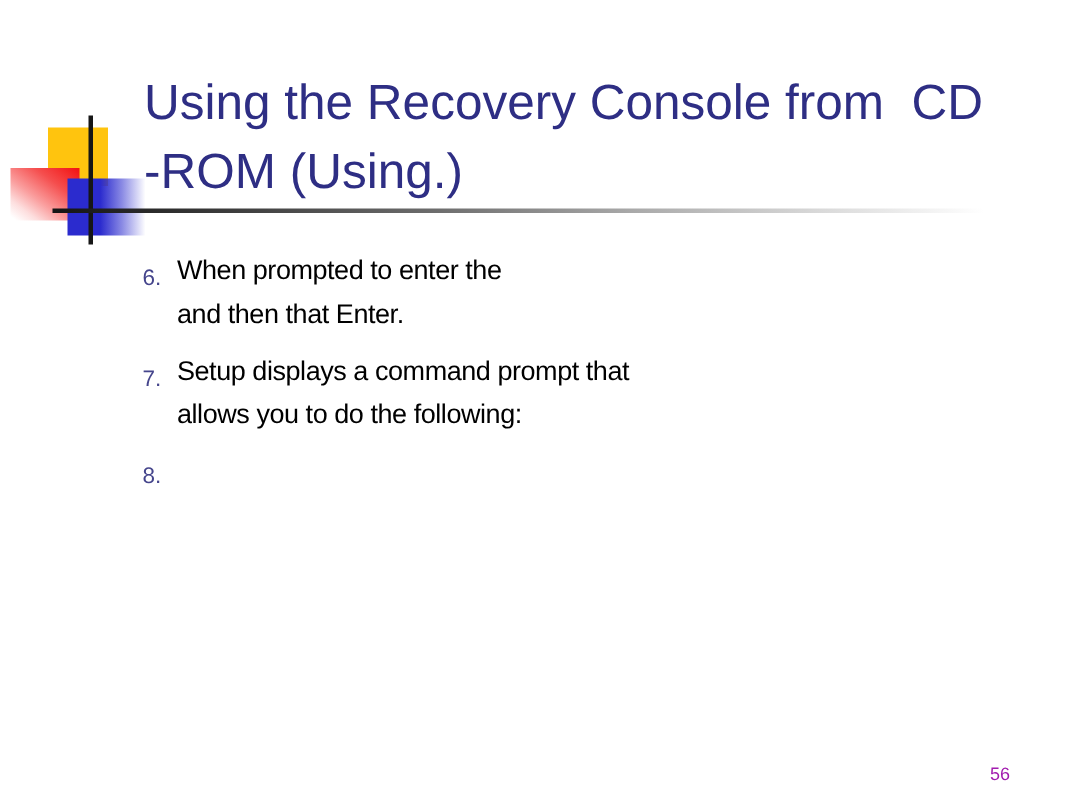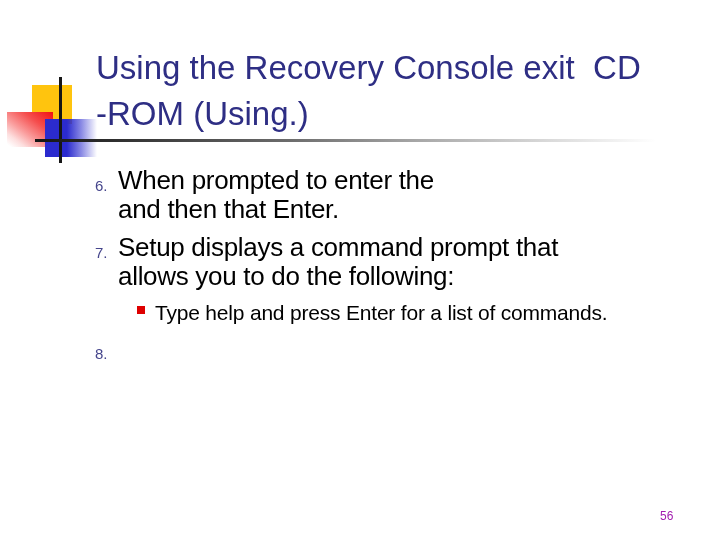--- a/index.html
+++ b/index.html
@@ -81,21 +81,21 @@
   }
   .num-item { display: flex; align-items: flex-start; }
   .num-item .num {
     flex: 0 0 23px;
     font-size: 15px;
     line-height: 29px;
     padding-top: 5px;
     color: #45458c;
   }
   .num-item .body {
-    font-size: 26px;
+    font-size: 18px;
     line-height: 29px;
     color: #000000;
     letter-spacing: -0.3px;
   }
   .num-item .body .line { white-space: pre; }
   .gap-a { margin-bottom: 9px; }
 
   .sublist { margin: 7px 0 7px 42px; }
   .sub-item { display: flex; align-items: flex-start; }
   .sub-item .sq {
@@ -127,21 +127,21 @@
 
 <div class="slide">
 
   <div class="sq-yellow"></div>
   <div class="sq-red"></div>
   <div class="sq-blue"></div>
   <div class="vline"></div>
   <div class="hrule"></div>
 
   <div class="title">
-    <div class="line">Using the Recovery Console exit  CD</div>
+    <div class="line">Using the Recovery Console from  CD</div>
     <div class="line">-ROM (Using.)</div>
   </div>
 
   <div class="content">
 
     <div class="num-item gap-a">
       <div class="num">6.</div>
       <div class="body">
         <div class="line">When prompted to enter the</div>
         <div class="line">and then that Enter.</div>
@@ -150,24 +150,20 @@
 
     <div class="num-item">
       <div class="num">7.</div>
       <div class="body">
         <div class="line">Setup displays a command prompt that</div>
         <div class="line">allows you to do the following:</div>
       </div>
     </div>
 
     <div class="sublist">
-      <div class="sub-item">
-        <div class="sq"></div>
-        <div class="sub-text">Type help and press Enter for a list of commands.</div>
-      </div>
     </div>
 
     <div class="num-item">
       <div class="num">8.</div>
     </div>
 
   </div>
 
   <div class="page-num">56</div>
 

